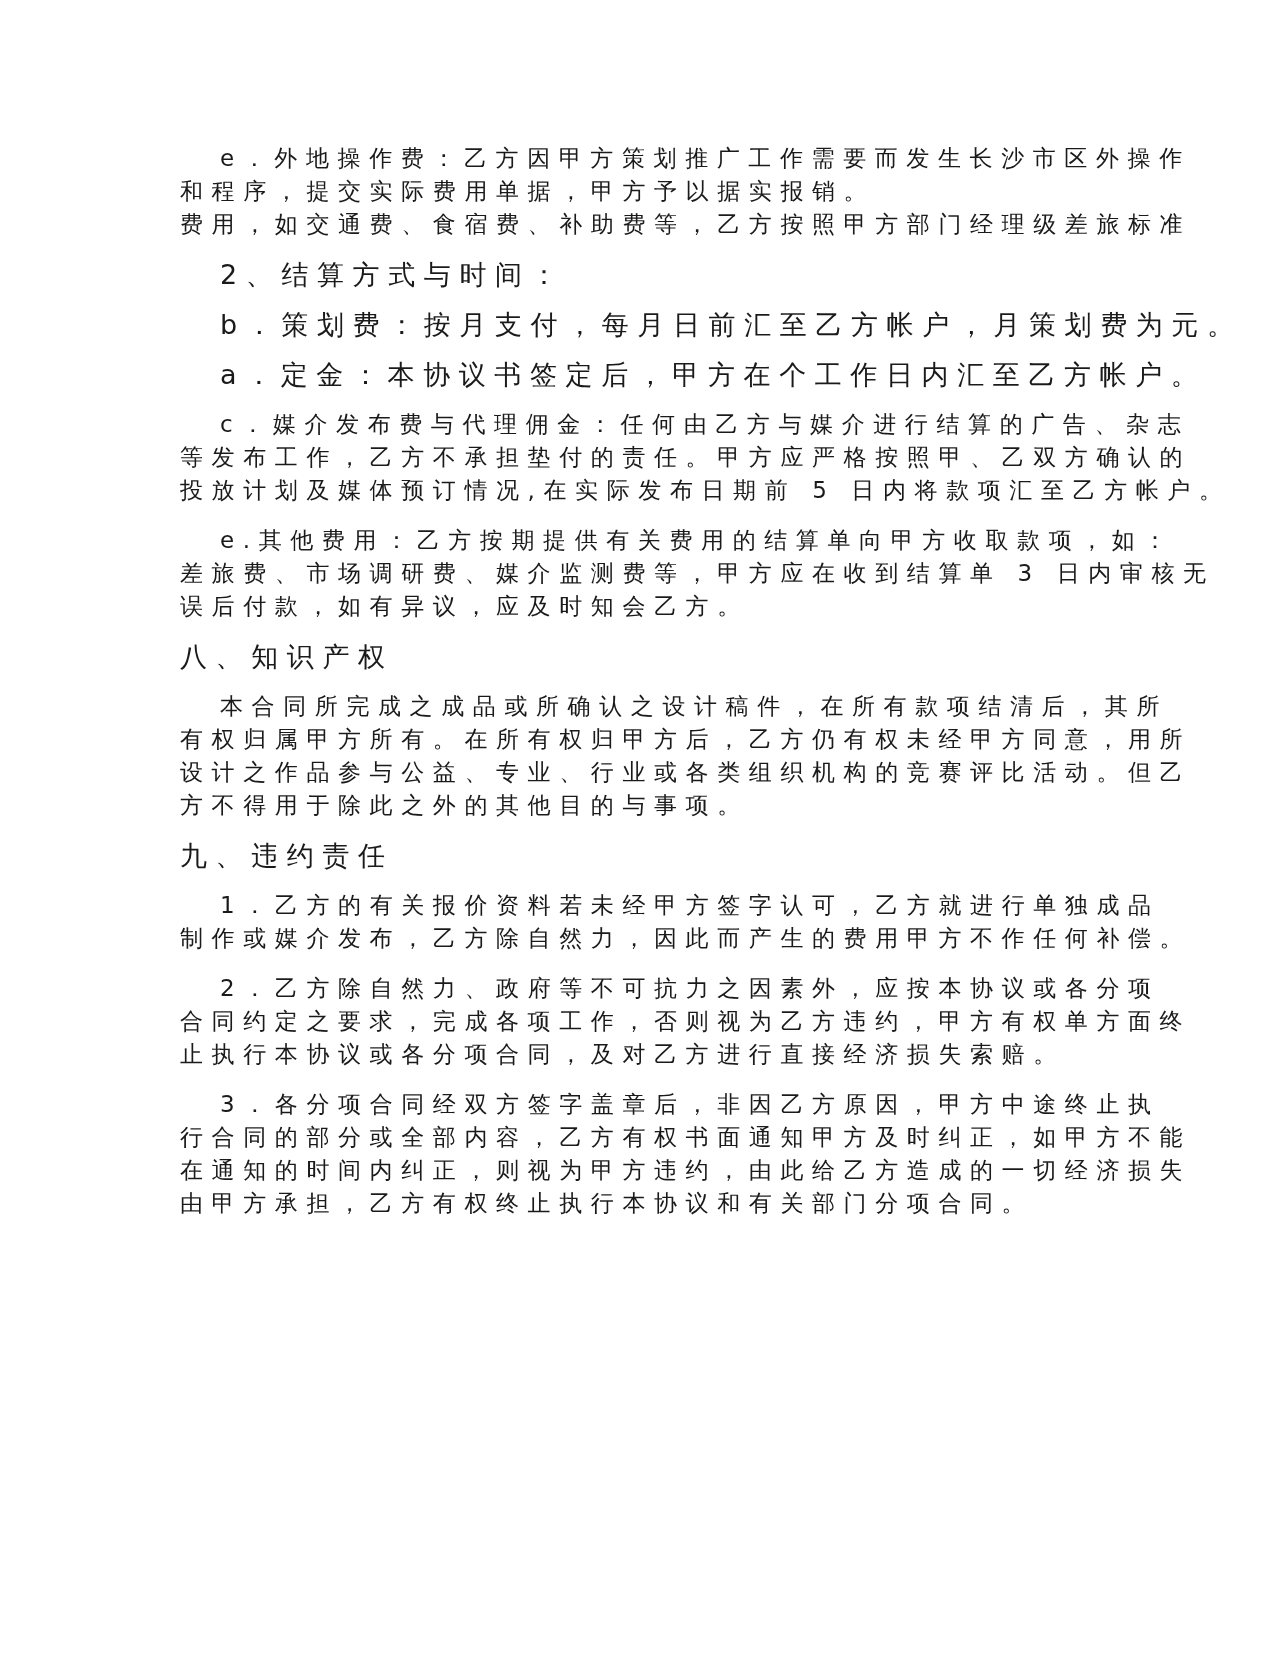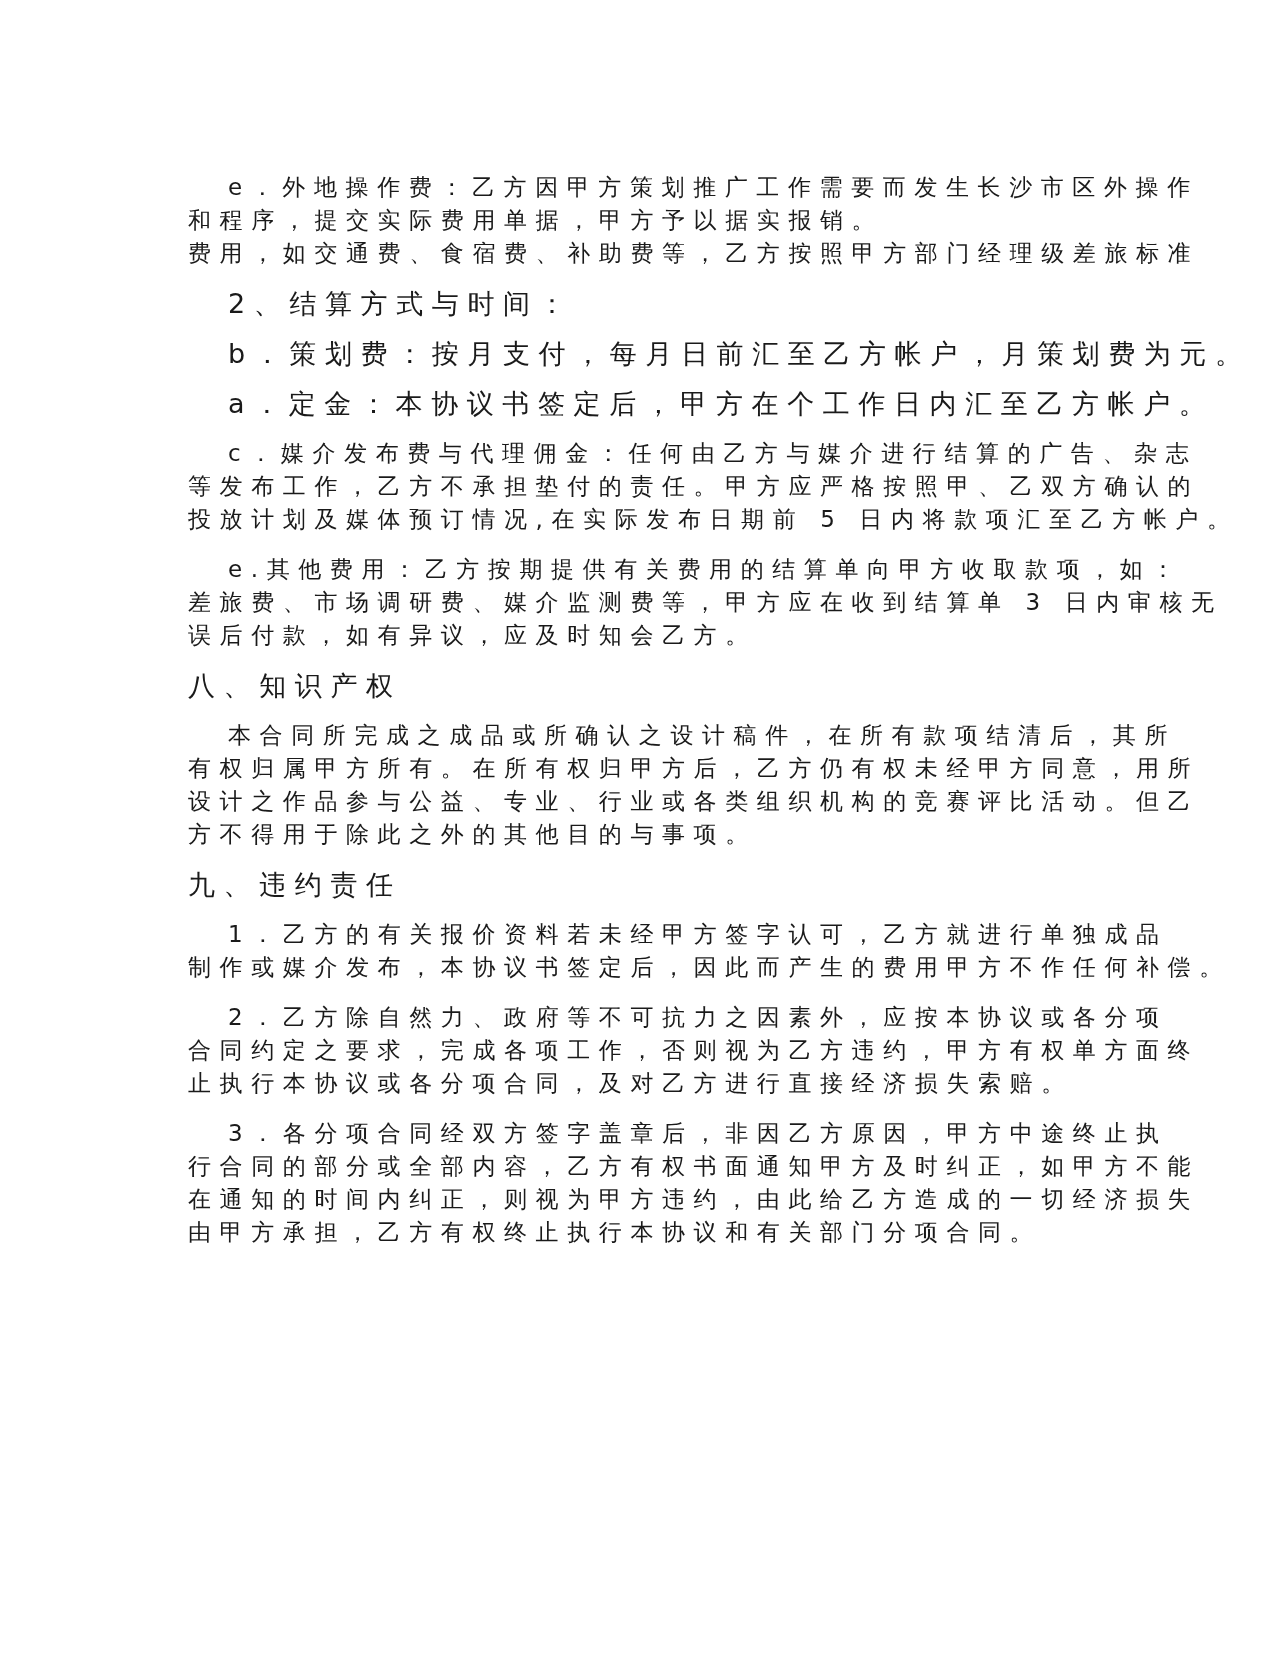--- a/index.html
+++ b/index.html
@@ -10,24 +10,23 @@
     body {
       width: 1280px;
       height: 1656px;
       position: relative;
       overflow: hidden;
       font-family: "DejaVu Sans", "Liberation Sans", sans-serif;
       color: #1a1a1a;
     }
     .page {
       position: absolute;
-      left: 188px;
+      left: 180px;
       top: 142px;
       width: 860px;
-      margin-top: 29px;
     }
     .para {
       margin: 0 0 17px 0;
       font-size: 23px;
       line-height: 33px;
       letter-spacing: 8.6px;
       white-space: nowrap;
     }
     .para .line {
       display: block;
@@ -83,21 +82,21 @@
     <span class="line">本合同所完成之成品或所确认之设计稿件，在所有款项结清后，其所</span>
     <span class="line">有权归属甲方所有。在所有权归甲方后，乙方仍有权未经甲方同意，用所</span>
     <span class="line">设计之作品参与公益、专业、行业或各类组织机构的竞赛评比活动。但乙</span>
     <span class="line">方不得用于除此之外的其他目的与事项。</span>
   </p>
 
   <p class="heading">九、违约责任</p>
 
   <p class="para indent">
     <span class="line">1．乙方的有关报价资料若未经甲方签字认可，乙方就进行单独成品</span>
-    <span class="line">制作或媒介发布，本协议书签定后，因此而产生的费用甲方不作任何补偿。</span>
+    <span class="line">制作或媒介发布，乙方除自然力，因此而产生的费用甲方不作任何补偿。</span>
   </p>
 
   <p class="para indent">
     <span class="line">2．乙方除自然力、政府等不可抗力之因素外，应按本协议或各分项</span>
     <span class="line">合同约定之要求，完成各项工作，否则视为乙方违约，甲方有权单方面终</span>
     <span class="line">止执行本协议或各分项合同，及对乙方进行直接经济损失索赔。</span>
   </p>
 
   <p class="para indent">
     <span class="line">3．各分项合同经双方签字盖章后，非因乙方原因，甲方中途终止执</span>

